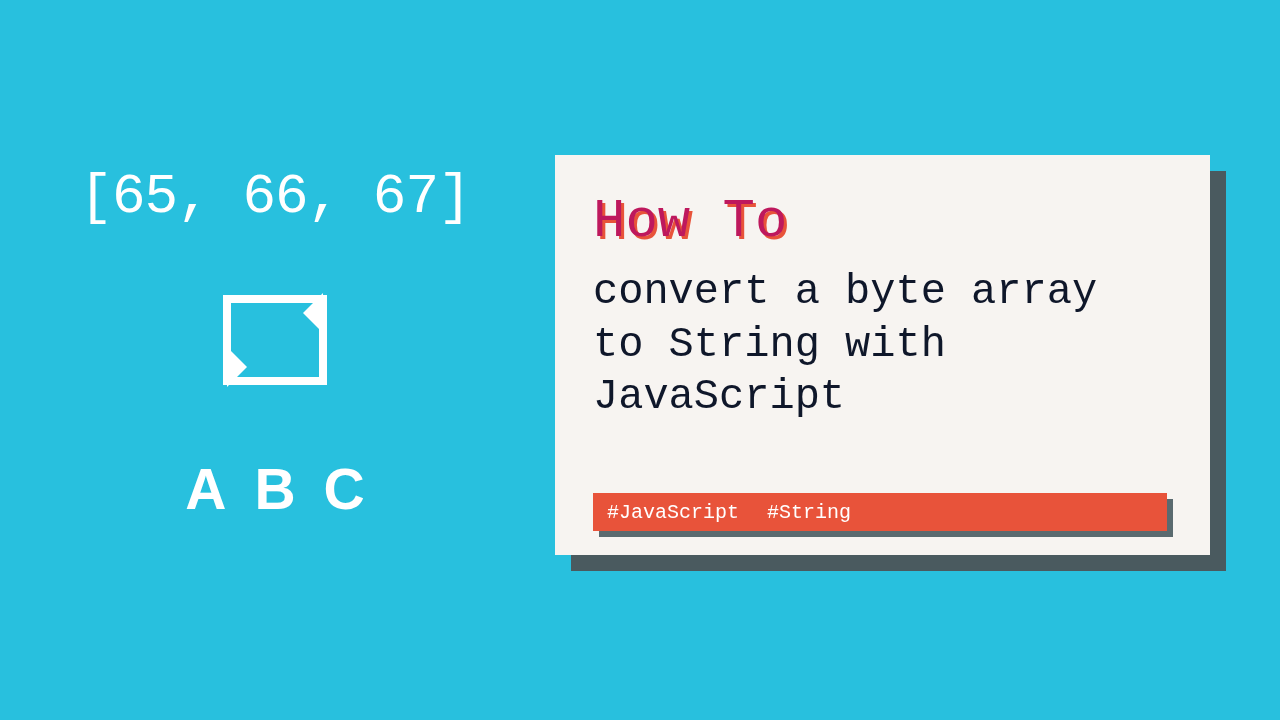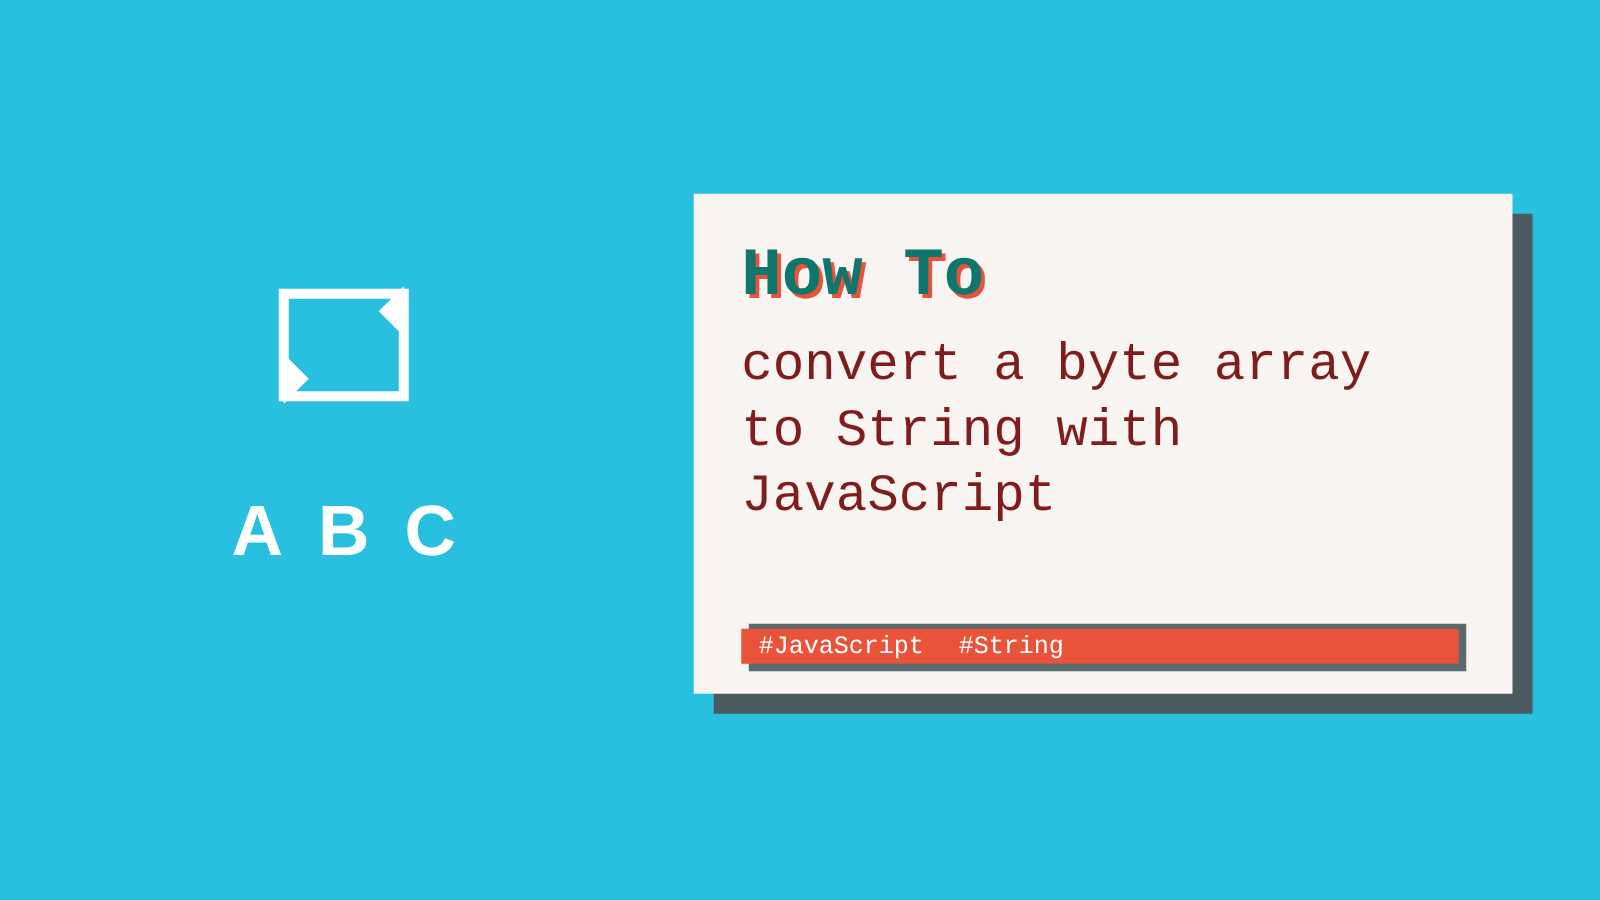--- a/index.html
+++ b/index.html
@@ -52,62 +52,63 @@
     top: 155px;
     width: 655px;
     height: 400px;
     background: #f7f4f1;
     padding: 36px 38px 30px 38px;
     display: flex;
     flex-direction: column;
   }
   .howto {
     font-size: 54px;
-    font-weight: 700;
-    color: #0f766e;
+    font-weight: 400;
+    color: #be185d;
     text-shadow: 3px 3px 0 #e8533a;
     font-family: 'Courier New', Courier, monospace;
     margin-bottom: 14px;
   }
   .title {
     font-size: 42px;
     font-weight: 500;
-    color: #7f1d1d;
+    color: #0f172a;
     line-height: 1.25;
     font-family: 'Courier New', Courier, monospace;
     flex: 1;
   }
   .tagbar-shadow {
     position: absolute;
     left: 44px;
     bottom: 18px;
     width: 574px;
     height: 38px;
     background: #5a6a6f;
   }
   .tagbar {
     position: absolute;
     left: 38px;
     bottom: 24px;
     width: 574px;
-    height: 28px;
+    height: 38px;
     background: #e8533a;
     color: #ffffff;
     display: flex;
     align-items: center;
     padding-left: 14px;
     font-size: 20px;
     font-family: 'Courier New', Courier, monospace;
   }
   .tagbar span { margin-right: 28px; }
 </style>
 </head>
 <body>
 
 <div class="left">
+  <div class="byte-array">[65, 66, 67]</div>
   <div class="convert-icon">
     <svg width="140" height="110" viewBox="0 0 140 110">
       <rect x="22" y="14" width="96" height="82" fill="none" stroke="#ffffff" stroke-width="8"></rect>
       <polygon points="118,8 118,48 98,28" fill="#ffffff"></polygon>
       <polygon points="22,62 22,102 42,82" fill="#ffffff"></polygon>
     </svg>
   </div>
   <div class="abc">ABC</div>
 </div>
 

